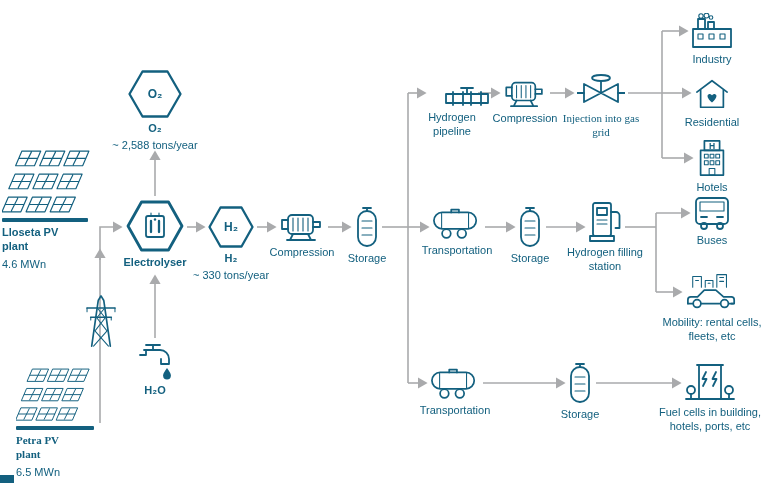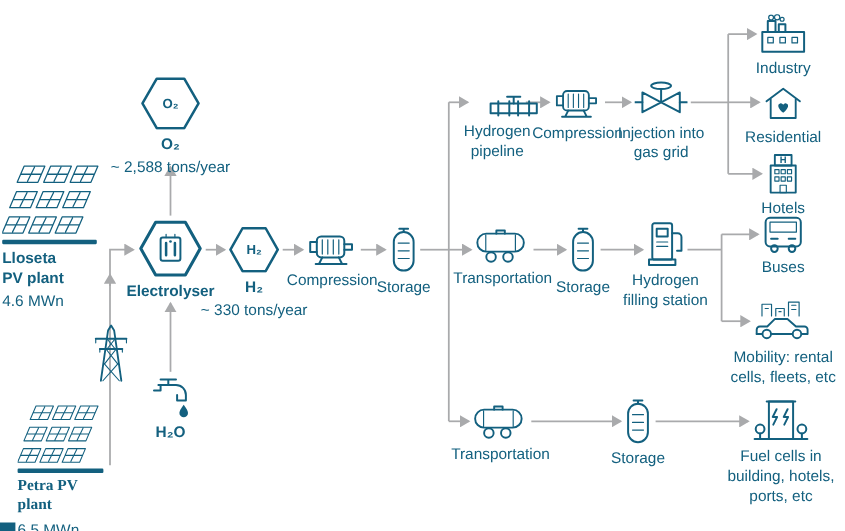--- a/index.html
+++ b/index.html
@@ -4,21 +4,21 @@
 <style>
   :root { --primary:#13607f; --arrow:#a9aaac; }
   * { box-sizing:border-box; }
   html,body { margin:0; padding:0; background:#fff; }
   body { font-family:"Liberation Sans", sans-serif; }
   .canvas { position:relative; width:768px; height:483px; background:#fff; overflow:hidden; }
   .arrows { position:absolute; left:0; top:0; z-index:0; }
   .arrows line, .arrows polyline { stroke:var(--arrow); stroke-width:1.6; fill:none; }
   #ah path { fill:var(--arrow); stroke:none; }
   .node { position:absolute; z-index:1; display:flex; flex-direction:column; align-items:center; gap:3px; }
-  .node .lbl { font-size:14px; color:var(--primary); line-height:1.3; text-align:center; }
+  .node .lbl { font-size:11px; color:var(--primary); line-height:1.3; text-align:center; }
   .b { font-weight:bold; }
   .ic { display:block; }
   .ic * { stroke:var(--primary); stroke-width:1.8; fill:none; stroke-linecap:round; stroke-linejoin:round; }
   .ic .thin { stroke-width:1.1; }
   .ic .sw2 { stroke-width:2.3; }
   .ic .sw3 { stroke-width:2.8; }
   .ic .f { fill:var(--primary); stroke:none; }
   .hexwrap { position:relative; }
   .hexwrap .sym { position:absolute; left:0; top:0; right:0; bottom:0; display:flex; align-items:center; justify-content:center; font-weight:bold; font-size:12px; color:var(--primary); }
   .pv-node { align-items:flex-start; }
@@ -198,21 +198,21 @@
         <rect x="9" y="5" width="25" height="19" rx="4"></rect>
         <path class="thin" d="M14,8 v13 M19,8 v13 M24,8 v13 M29,8 v13"></path>
         <path d="M9,10 H3 v9 h6"></path>
         <path d="M34,12 h7 v5 h-7"></path>
         <path d="M14,24 l-3,6 M29,24 l3,6 M8,30 h28"></path>
       </svg>
     </span>
     <span class="lbl">Compression</span>
   </div>
 
-  <div class="node" style="left:561px; top:70px; width:80px;">
+  <div class="node" style="left:561px; top:70px; width:80px;font-family:Liberation Serif, serif;">
     <span class="icon">
       <svg class="ic" width="48" height="38" viewBox="0 0 48 38">
         <path d="M7,14 L24,23 L7,32 Z M41,14 L24,23 L41,32 Z"></path>
         <path d="M24,23 V11"></path>
         <ellipse cx="24" cy="8" rx="9" ry="3"></ellipse>
         <path d="M0,23 h7 M41,23 h7"></path>
       </svg>
     </span>
     <span class="lbl">Injection into gas grid</span>
   </div>

